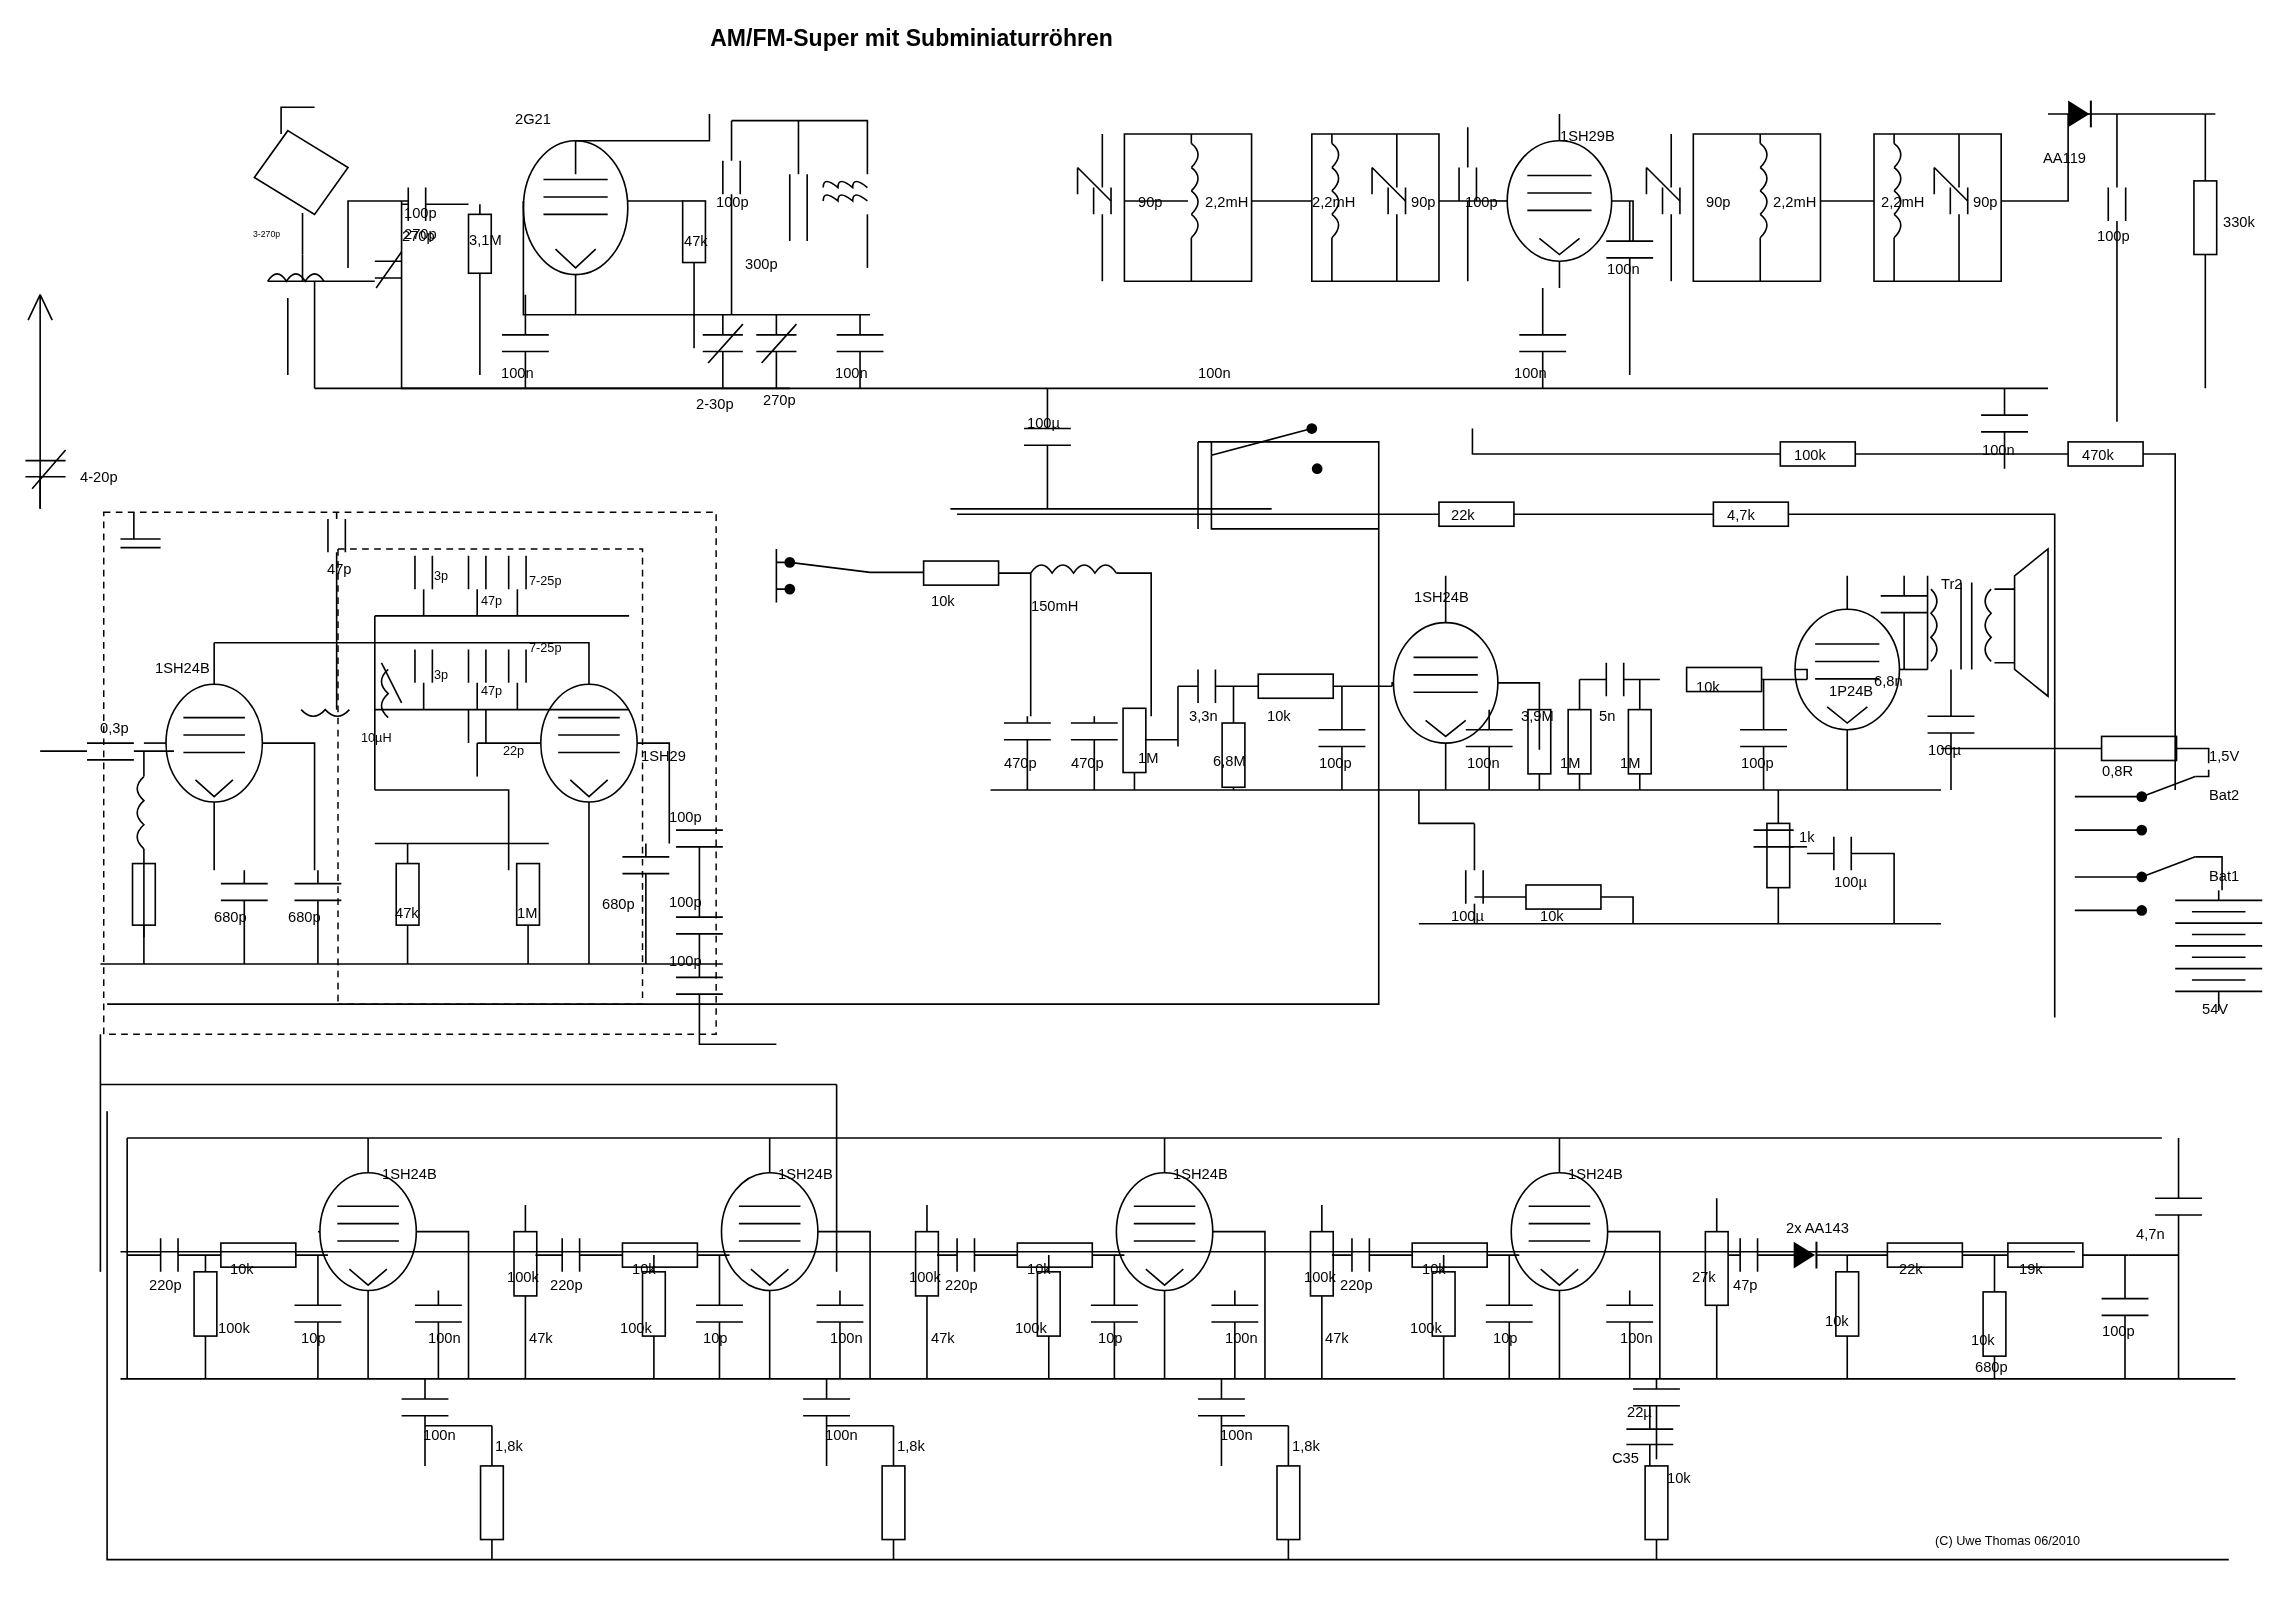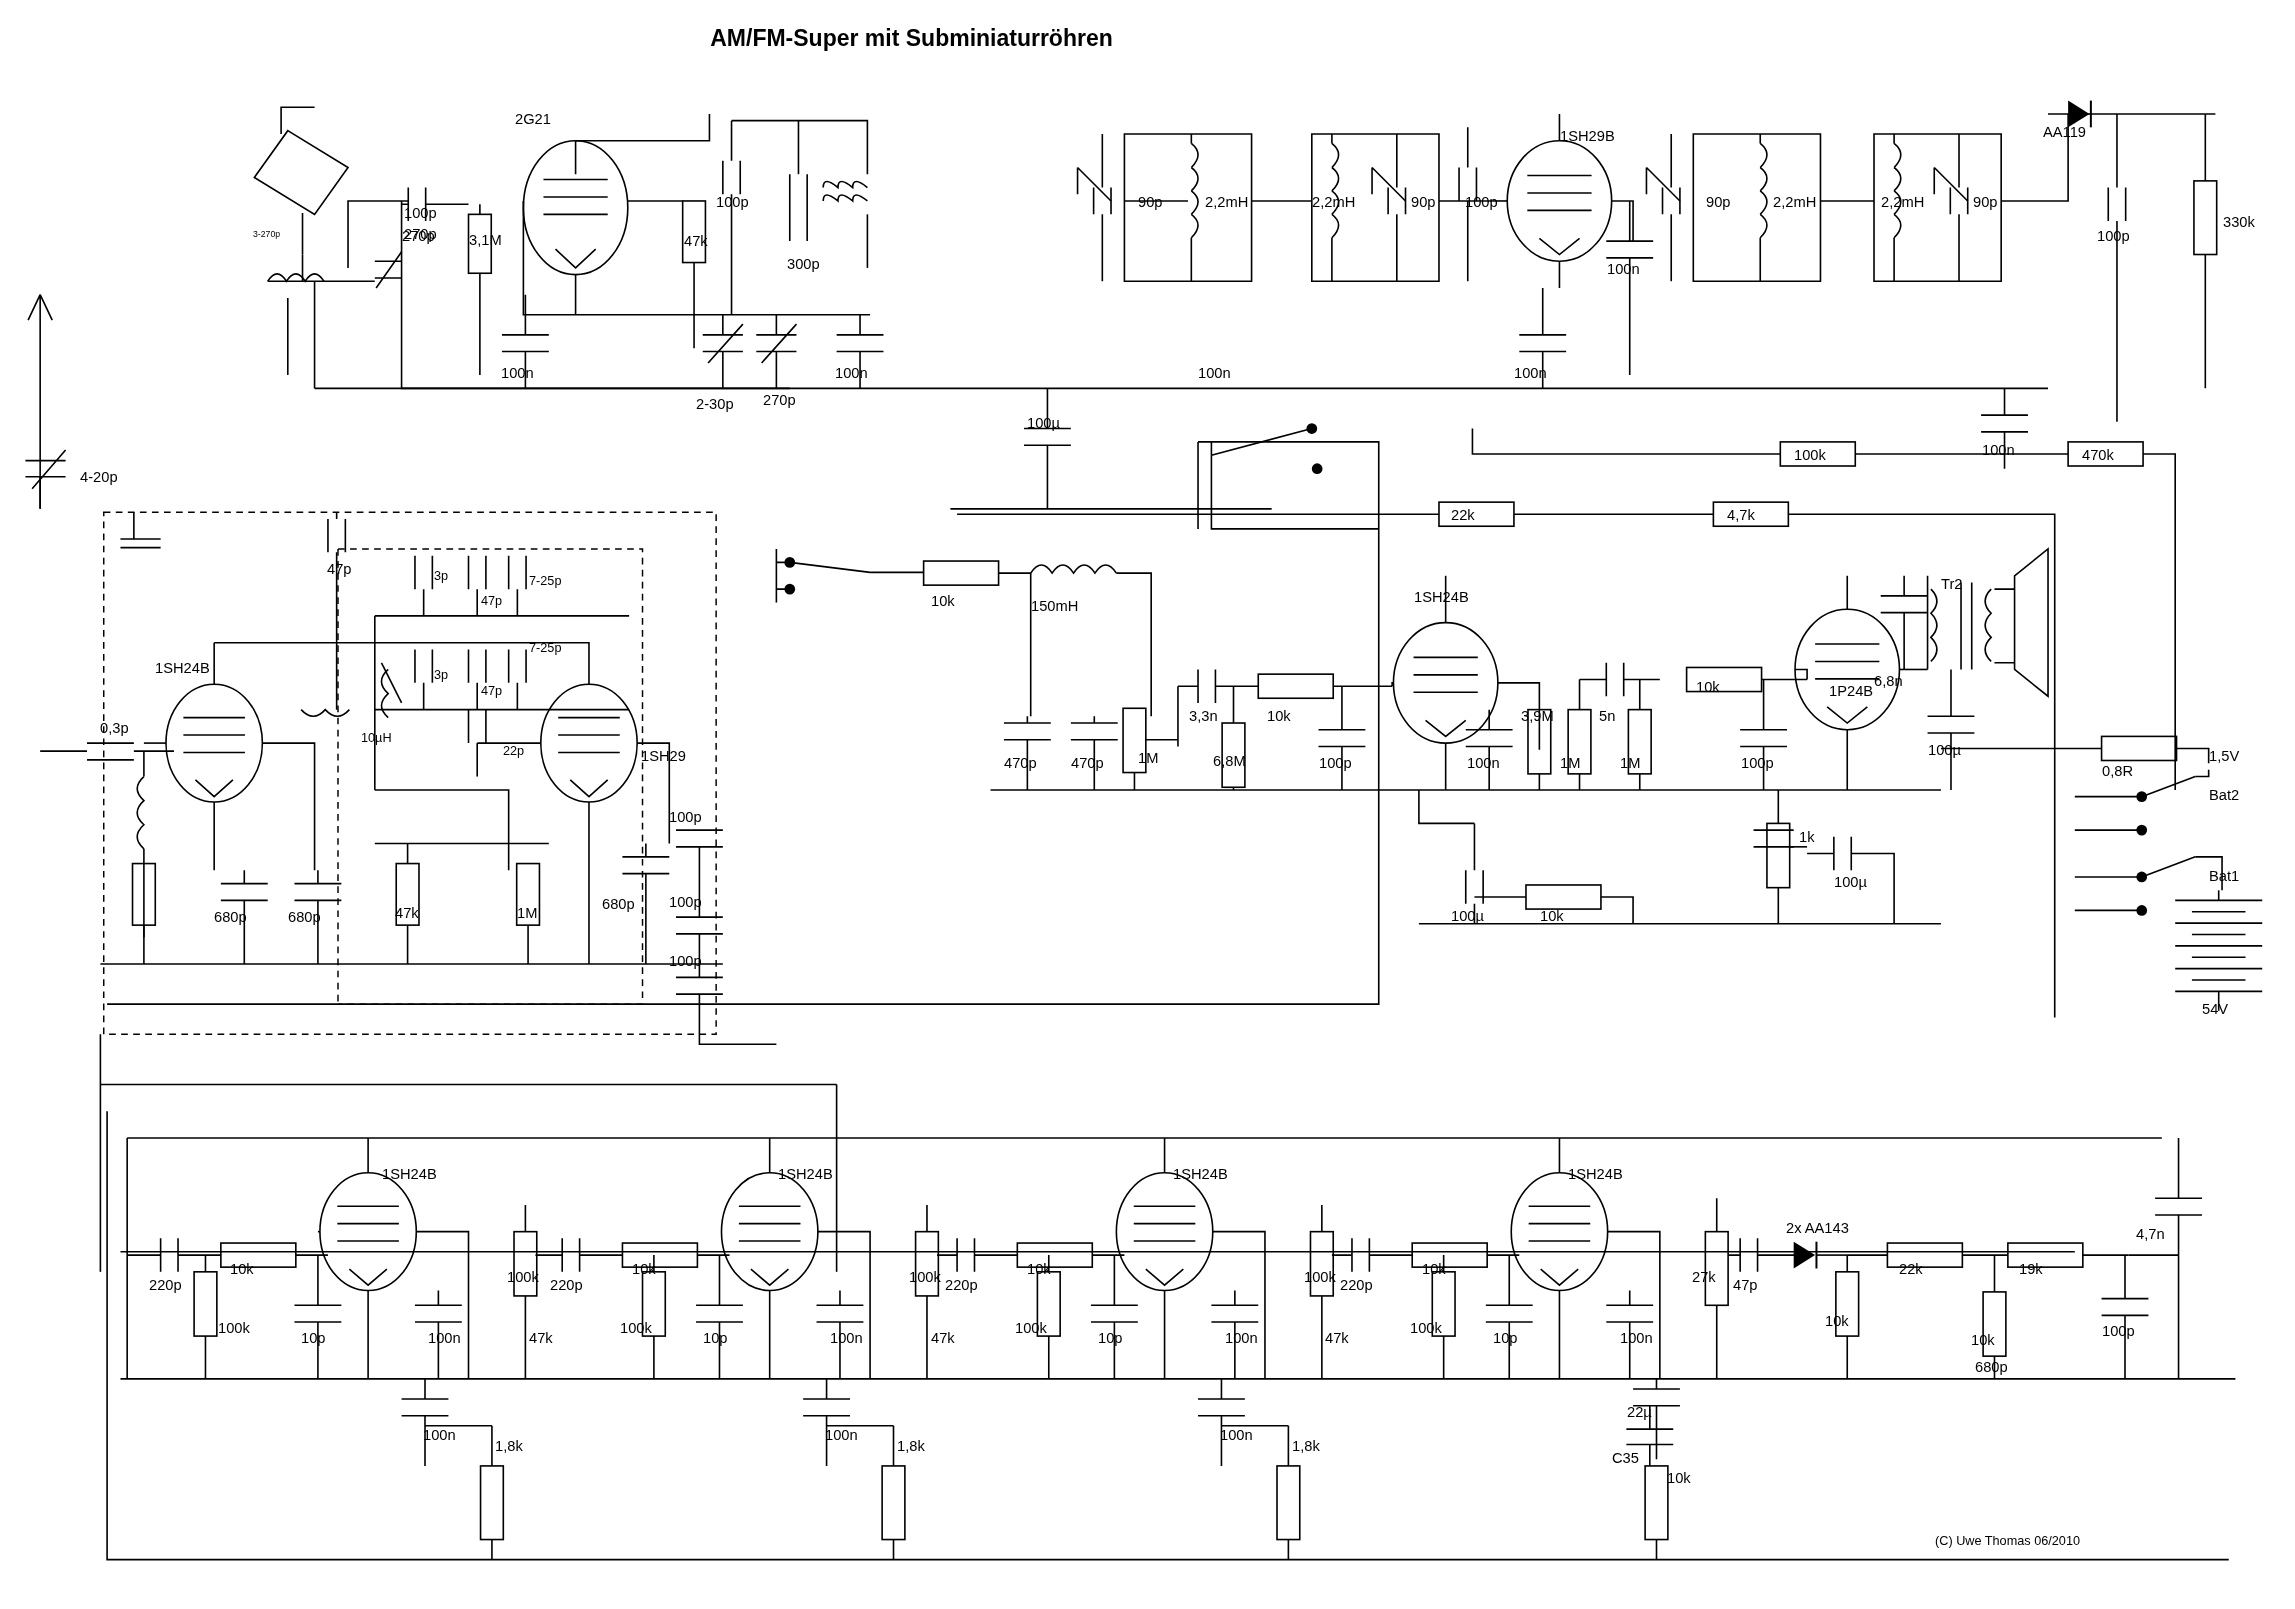--- a/index.html
+++ b/index.html
@@ -517,21 +517,21 @@
   <div class="lbl" style="left:400px;top:225px;"></div>
   <div class="lbl" style="left:407px;top:222px;"></div>
 
   <div class="lbl" style="left:406px;top:228px;"></div>
 
   <div class="lbl" style="left:404px;top:205px;">100p</div>
   <div class="lbl" style="left:469px;top:232px;">3,1M</div>
   <div class="lbl" style="left:501px;top:365px;">100n</div>
   <div class="lbl" style="left:716px;top:194px;">100p</div>
   <div class="lbl" style="left:684px;top:233px;">47k</div>
-  <div class="lbl" style="left:787px;top:256px;">300p</div>
+  <div class="lbl" style="left:745px;top:256px;">300p</div>
   <div class="lbl" style="left:696px;top:396px;">2-30p</div>
   <div class="lbl" style="left:763px;top:392px;">270p</div>
   <div class="lbl" style="left:835px;top:365px;">100n</div>
   <div class="lbl" style="left:515px;top:111px;">2G21</div>
 
   <div class="lbl" style="left:1138px;top:194px;">90p</div>
   <div class="lbl" style="left:1205px;top:194px;">2,2mH</div>
   <div class="lbl" style="left:1312px;top:194px;">2,2mH</div>
   <div class="lbl" style="left:1411px;top:194px;">90p</div>
   <div class="lbl" style="left:1465px;top:194px;">100p</div>
@@ -544,21 +544,21 @@
   <div class="lbl" style="left:1881px;top:194px;">2,2mH</div>
   <div class="lbl" style="left:1973px;top:194px;">90p</div>
   <div class="lbl" style="left:2097px;top:228px;">100p</div>
   <div class="lbl" style="left:2223px;top:214px;">330k</div>
   <div class="lbl" style="left:1982px;top:442px;">100n</div>
   <div class="lbl" style="left:2082px;top:447px;">470k</div>
   <div class="lbl" style="left:1794px;top:447px;">100k</div>
   <div class="lbl" style="left:1451px;top:507px;">22k</div>
   <div class="lbl" style="left:1727px;top:507px;">4,7k</div>
   <div class="lbl" style="left:1027px;top:415px;">100µ</div>
-  <div class="lbl" style="left:2043px;top:124px;">AA119</div>
+  <div class="lbl" style="left:2043px;top:150px;">AA119</div>
 
   <div class="lbl" style="left:327px;top:561px;">47p</div>
   <div class="lbl" style="left:100px;top:720px;">0,3p</div>
   <div class="lbl" style="left:214px;top:909px;">680p</div>
   <div class="lbl" style="left:288px;top:909px;">680p</div>
   <div class="lbl sm" style="left:434px;top:568px;">3p</div>
   <div class="lbl sm" style="left:481px;top:593px;">47p</div>
   <div class="lbl sm" style="left:529px;top:573px;">7-25p</div>
   <div class="lbl sm" style="left:529px;top:640px;">7-25p</div>
   <div class="lbl sm" style="left:434px;top:667px;">3p</div>

